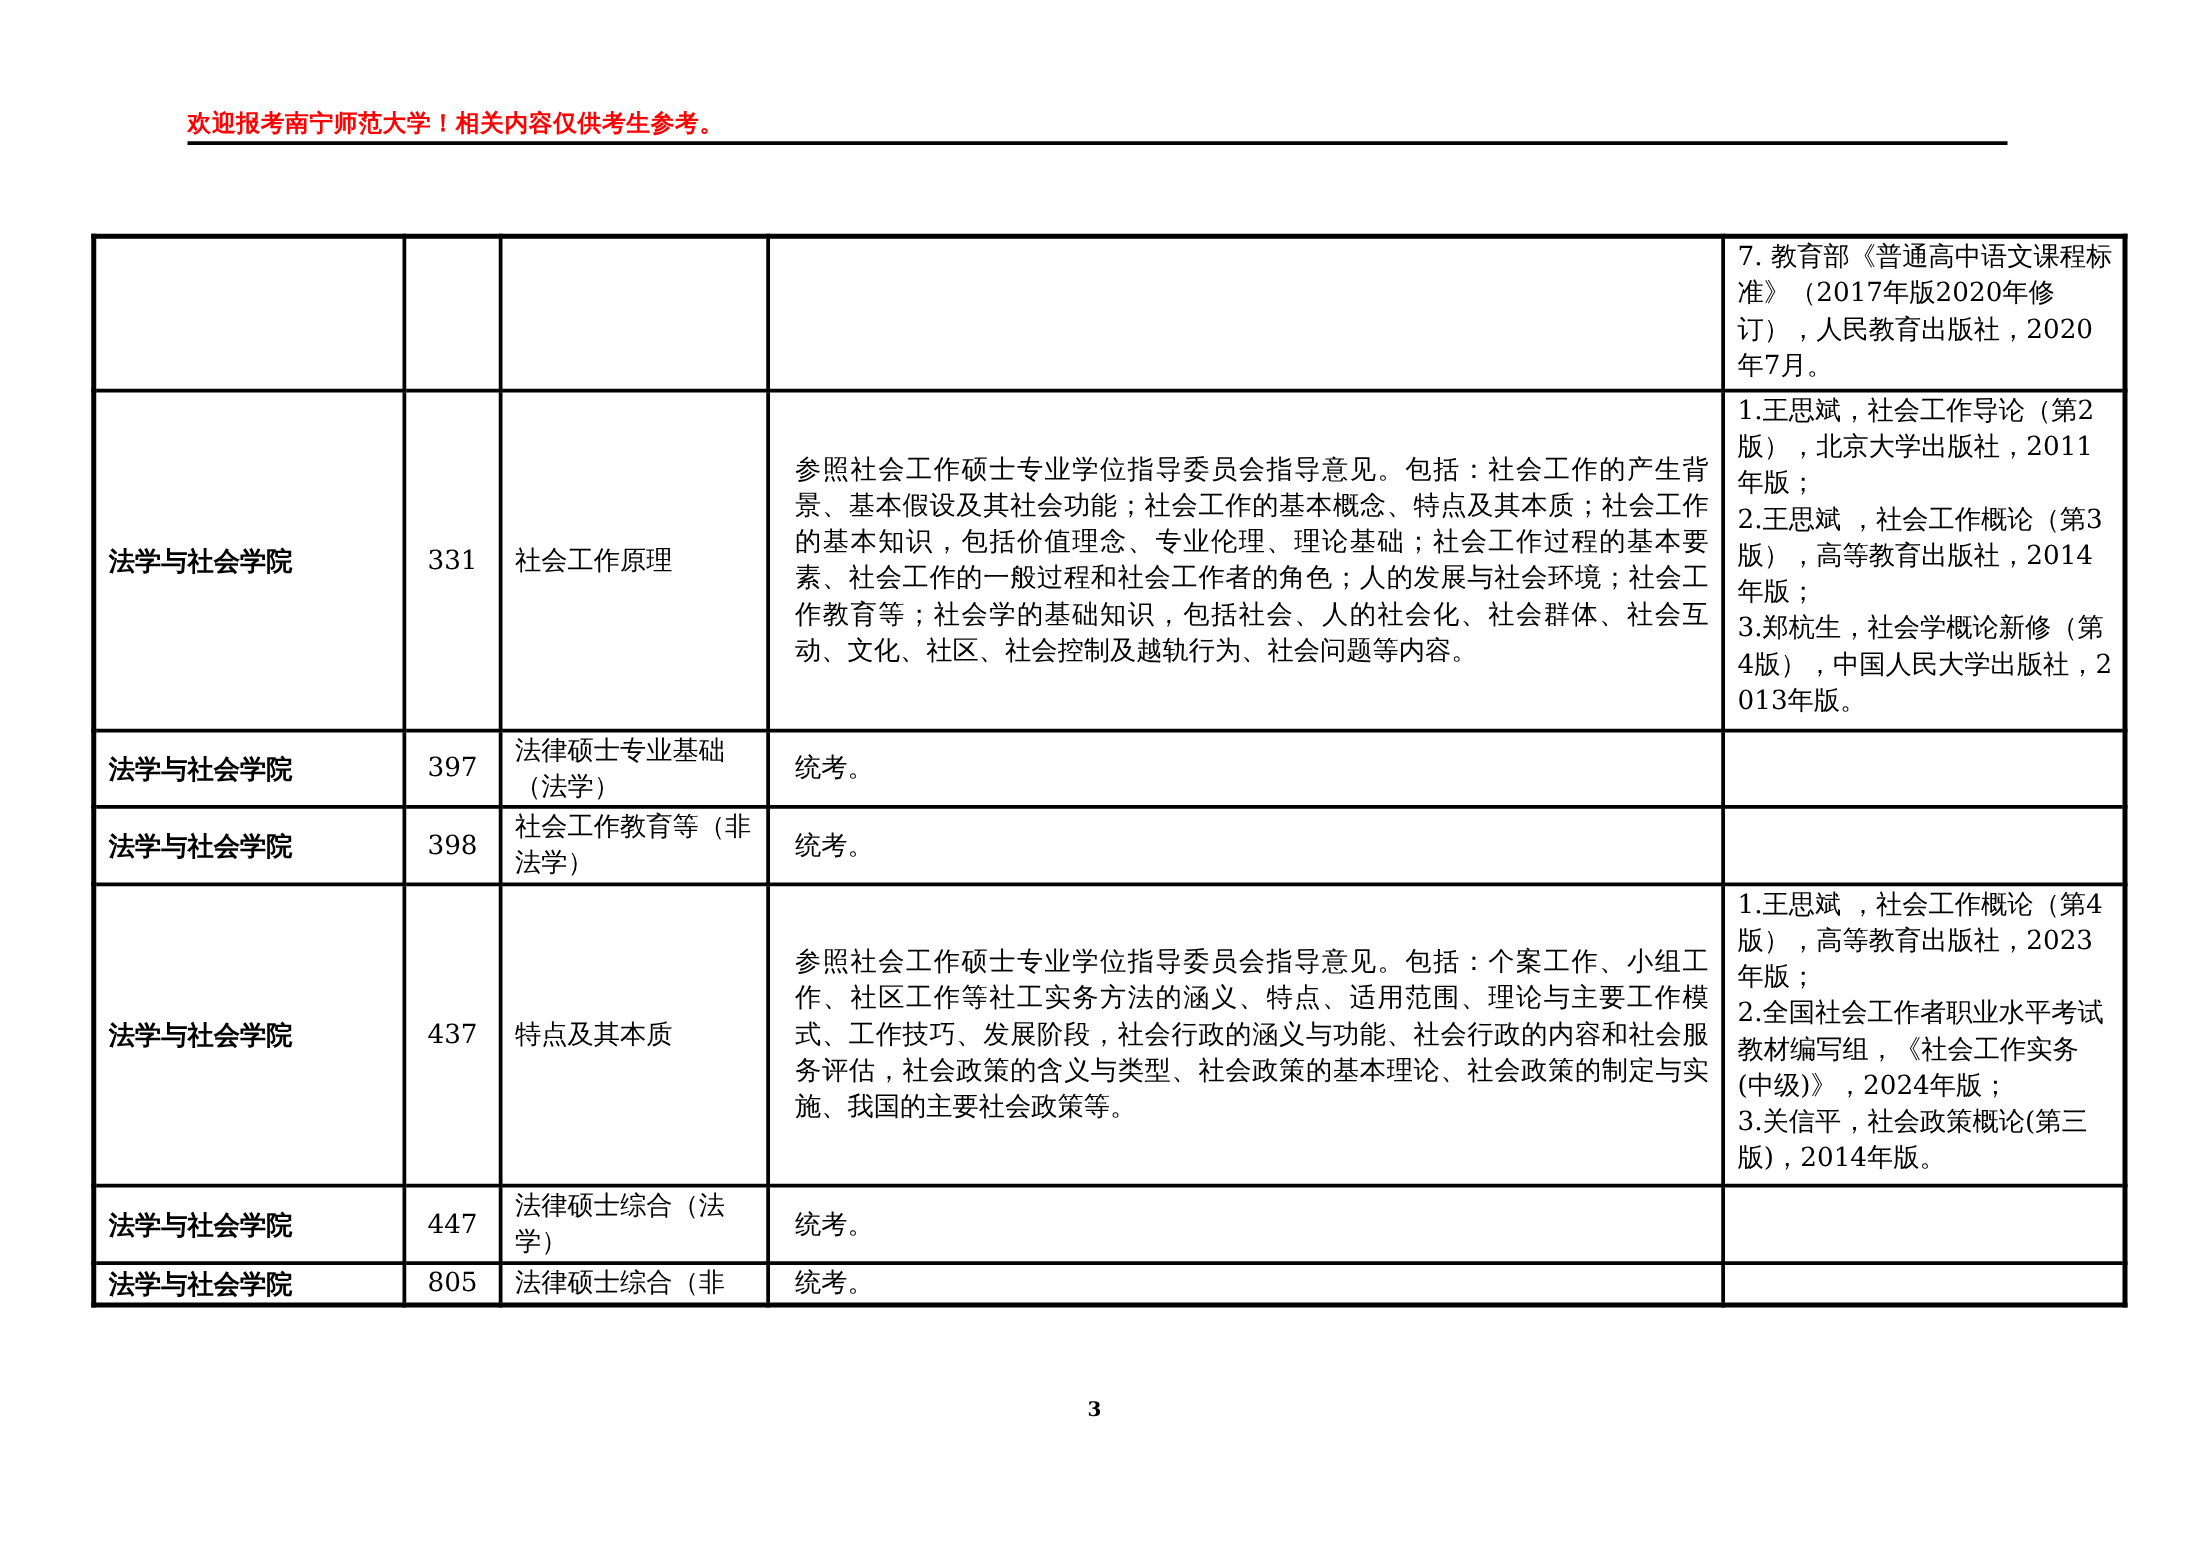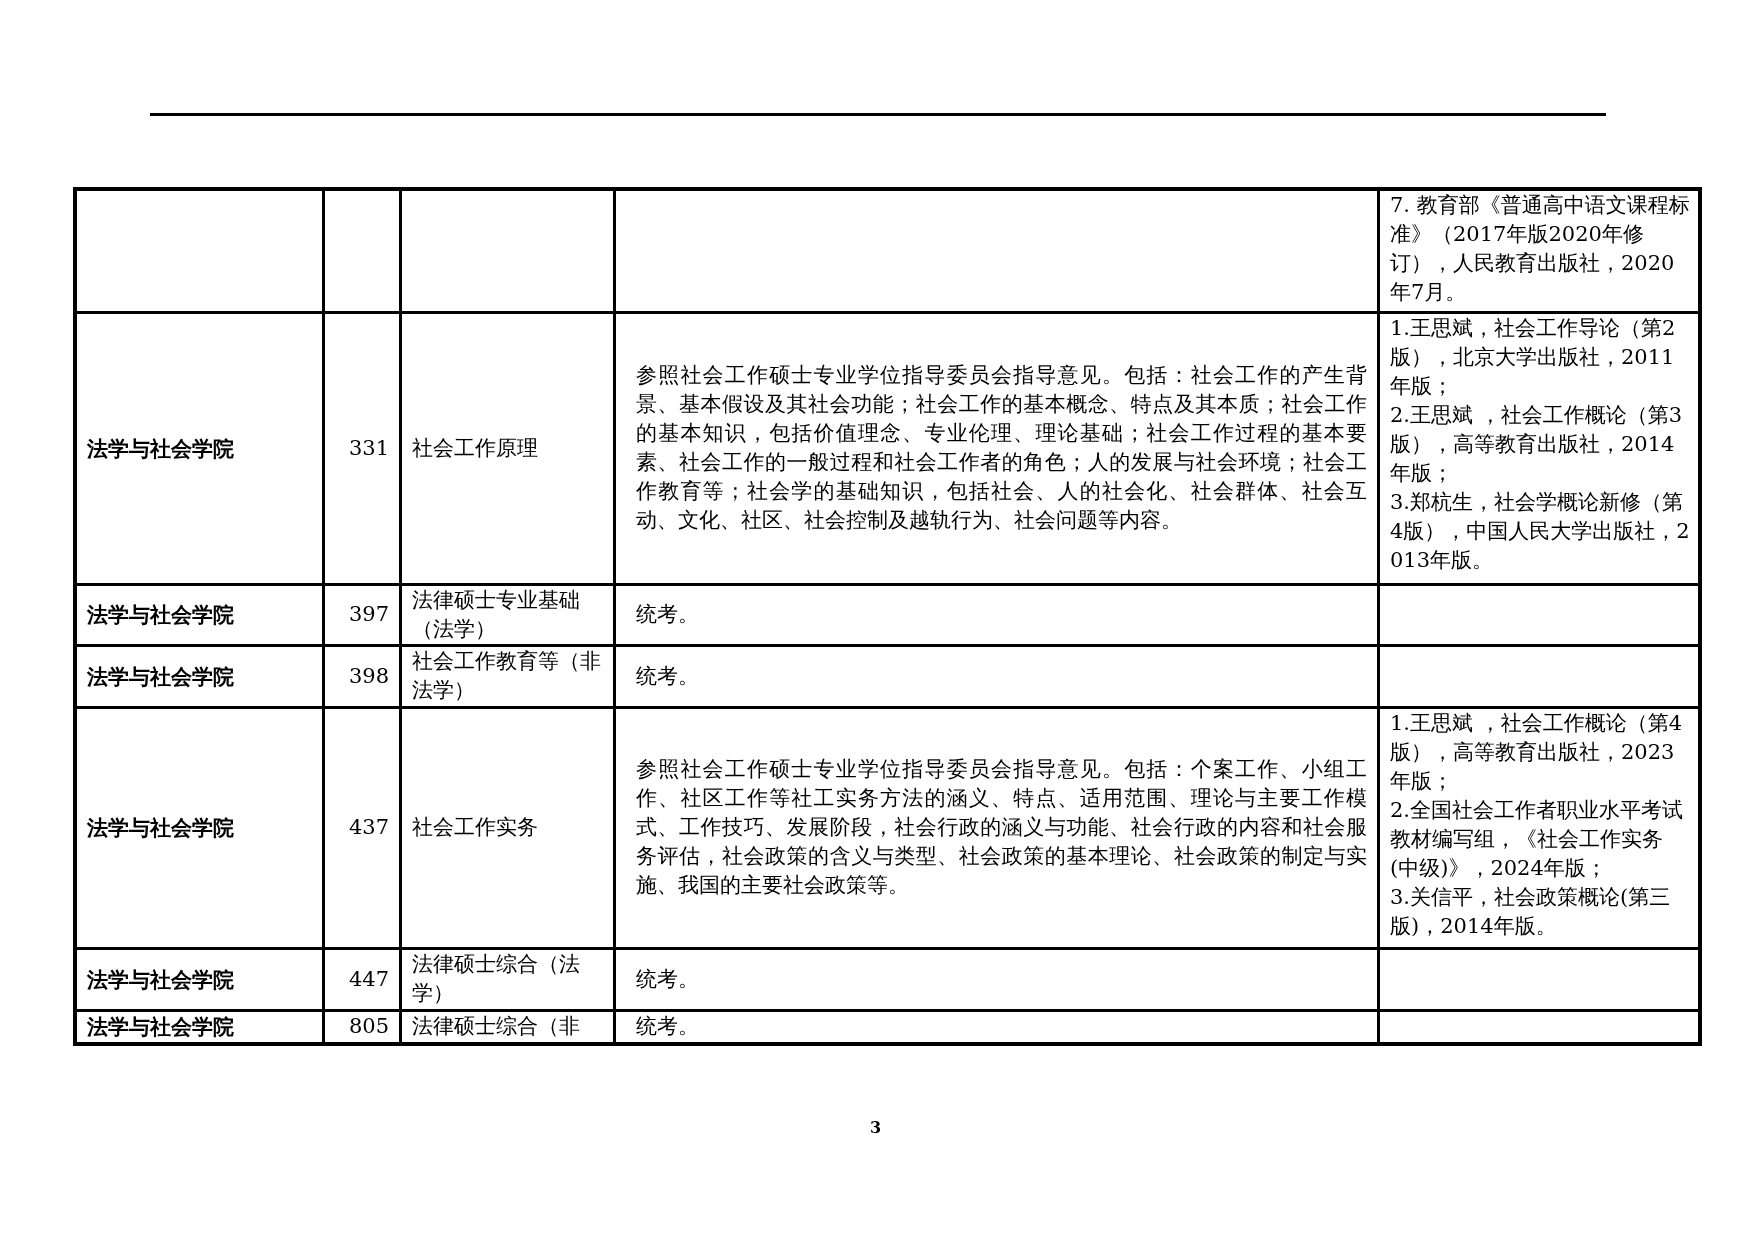--- a/index.html
+++ b/index.html
@@ -53,21 +53,21 @@
     table.exam-table td {
       border: 3px solid #000000;
       vertical-align: middle;
       padding: 0 10px;
       font-size: 21px;
       line-height: 29px;
       font-family: "DejaVu Serif", "Liberation Serif", serif;
       word-break: break-all;
     }
     table.exam-table td.col-school { width: 225px; font-weight: bold; }
-    table.exam-table td.col-code { width: 54px; text-align: right; }
+    table.exam-table td.col-code { width: 54px; text-align: center; }
     table.exam-table td.col-subject { width: 191px; margin-top: 33px; }
     table.exam-table td.col-scope { width: 731px; text-align: justify; padding-left: 20px; }
     table.exam-table td.col-books { width: 300px; padding: 0 8px 0 10px; vertical-align: top; }
     table.exam-table td.col-books.empty { vertical-align: middle; }
     .row-1 { height: 123px; }
     .row-2 { height: 272px; }
     .row-3 { height: 61px; }
     .row-4 { height: 62px; }
     .row-5 { height: 241px; }
     .row-6 { height: 62px; }
@@ -80,20 +80,21 @@
       top: 1118px;
       font-size: 16px;
       font-weight: bold;
       font-family: "DejaVu Serif", "Liberation Serif", serif;
     }
   </style>
 </head>
 <body>
 
 <div class="page-header">
+  <span class="header-text">欢迎报考南宁师范大学！相关内容仅供考生参考。</span>
   <div class="header-rule"></div>
 </div>
 
 <table class="exam-table">
   <tbody>
     <tr class="row-1">
       <td class="col-school"></td>
       <td class="col-code"></td>
       <td class="col-subject"></td>
       <td class="col-scope"></td>
@@ -122,21 +123,21 @@
     <tr class="row-4">
       <td class="col-school">法学与社会学院</td>
       <td class="col-code">398</td>
       <td class="col-subject">社会工作教育等（非法学）</td>
       <td class="col-scope">统考。</td>
       <td class="col-books empty"></td>
     </tr>
     <tr class="row-5">
       <td class="col-school">法学与社会学院</td>
       <td class="col-code">437</td>
-      <td class="col-subject">社会工作实务</td>
+      <td class="col-subject">特点及其本质</td>
       <td class="col-scope">参照社会工作硕士专业学位指导委员会指导意见。包括：个案工作、小组工作、社区工作等社工实务方法的涵义、特点、适用范围、理论与主要工作模式、工作技巧、发展阶段，社会行政的涵义与功能、社会行政的内容和社会服务评估，社会政策的含义与类型、社会政策的基本理论、社会政策的制定与实施、我国的主要社会政策等。</td>
       <td class="col-books">
         <span class="book-line">1.王思斌 ，社会工作概论（第4版），高等教育出版社，2023年版；</span>
         <span class="book-line">2.全国社会工作者职业水平考试教材编写组，《社会工作实务(中级)》，2024年版；</span>
         <span class="book-line">3.关信平，社会政策概论(第三版)，2014年版。</span>
       </td>
     </tr>
     <tr class="row-6">
       <td class="col-school">法学与社会学院</td>
       <td class="col-code">447</td>

